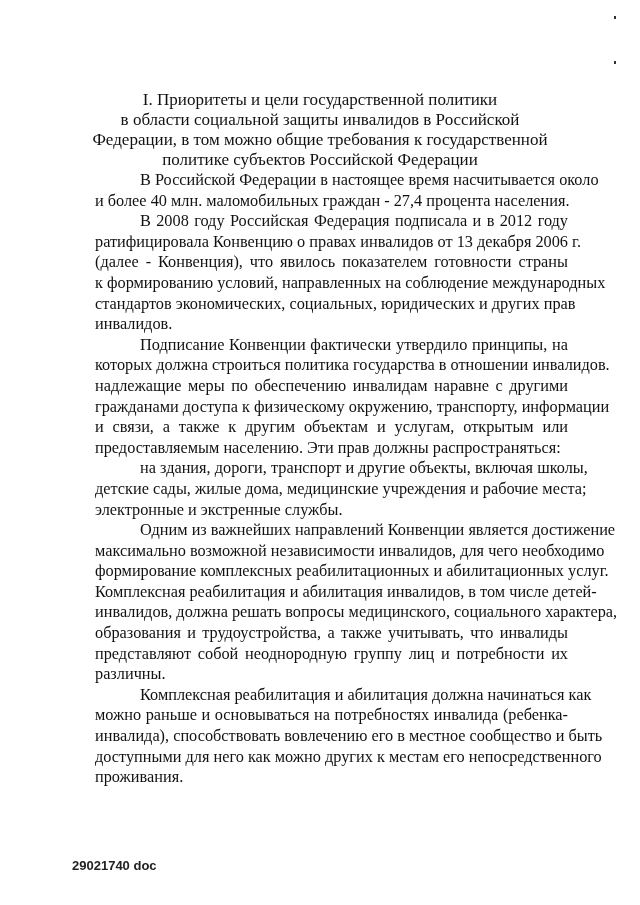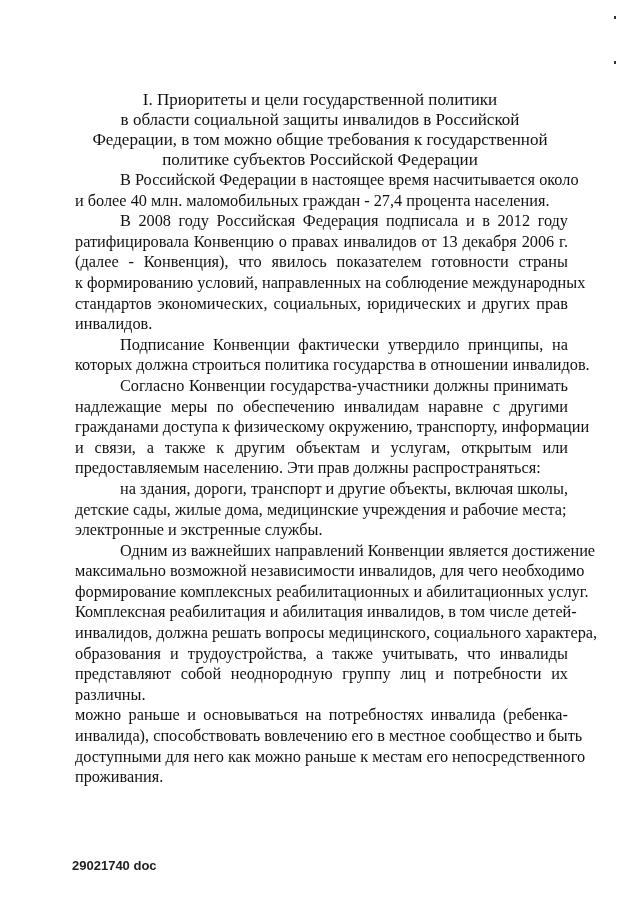--- a/index.html
+++ b/index.html
@@ -3,21 +3,21 @@
 <meta charset="utf-8">
 <style>
   html, body { margin: 0; padding: 0; background: #ffffff; }
   body { width: 640px; height: 905px; position: relative; overflow: hidden;
          font-family: "Liberation Serif", "DejaVu Serif", serif; color: #111; }
   .page-number { position: absolute; top: 42px; left: 0; width: 640px; text-align: right; font-size: 17px; margin-left: 37px; }
   .heading { position: absolute; top: 90px; left: 0; width: 640px; text-align: center;
              font-size: 17px; line-height: 20px; font-weight: normal; margin: 0; }
   .heading .hl { display: block; white-space: nowrap; }
   .body { position: absolute; top: 170px; left: 75px; width: 493px; font-size: 16.3px; line-height: 20.6px; }
-  .line { display: block; white-space: nowrap; text-align: justify; text-align-last: justify; height: 20.6px; }
+  .line { display: block; white-space: nowrap; text-align: justify; text-align-last: justify; height: 20.6px; margin-left: 20px; }
   .line.indent { padding-left: 45px; }
   .line.last { text-align-last: left; }
   .footer { position: absolute; top: 858px; left: 72px; font-family: "Liberation Sans", "DejaVu Sans", sans-serif;
             font-size: 13px; font-weight: bold; color: #222; }
   .mark { position: absolute; width: 2px; height: 3px; background: #333; }
 </style>
 </head>
 <body>
 
 <div class="mark" style="left:614px; top:16px;"></div>
@@ -43,21 +43,20 @@
     <span class="line">(далее - Конвенция), что явилось показателем готовности страны</span>
     <span class="line">к формированию условий, направленных на соблюдение международных</span>
     <span class="line">стандартов экономических, социальных, юридических и других прав</span>
     <span class="line last">инвалидов.</span>
   </div>
   <div>
     <span class="line indent">Подписание Конвенции фактически утвердило принципы, на</span>
     <span class="line last">которых должна строиться политика государства в отношении инвалидов.</span>
   </div>
   <div>
-    <span class="line indent">Согласно Конвенции государства-участники должны принимать</span>
     <span class="line">надлежащие меры по обеспечению инвалидам наравне с другими</span>
     <span class="line">гражданами доступа к физическому окружению, транспорту, информации</span>
     <span class="line">и связи, а также к другим объектам и услугам, открытым или</span>
     <span class="line last">предоставляемым населению. Эти прав должны распространяться:</span>
   </div>
   <div>
     <span class="line indent">на здания, дороги, транспорт и другие объекты, включая школы,</span>
     <span class="line last">детские сады, жилые дома, медицинские учреждения и рабочие места;</span>
   </div>
   <div>
@@ -67,20 +66,21 @@
     <span class="line indent">Одним из важнейших направлений Конвенции является достижение</span>
     <span class="line">максимально возможной независимости инвалидов, для чего необходимо</span>
     <span class="line">формирование комплексных реабилитационных и абилитационных услуг.</span>
     <span class="line">Комплексная реабилитация и абилитация инвалидов, в том числе детей-</span>
     <span class="line">инвалидов, должна решать вопросы медицинского, социального характера,</span>
     <span class="line">образования и трудоустройства, а также учитывать, что инвалиды</span>
     <span class="line">представляют собой неоднородную группу лиц и потребности их</span>
     <span class="line last">различны.</span>
   </div>
   <div>
+    <span class="line indent">Комплексная реабилитация и абилитация должна начинаться как</span>
     <span class="line">можно раньше и основываться на потребностях инвалида (ребенка-</span>
     <span class="line">инвалида), способствовать вовлечению его в местное сообщество и быть</span>
-    <span class="line">доступными для него как можно раньше к местам его непосредственного</span>
+    <span class="line">доступными для него как можно других к местам его непосредственного</span>
     <span class="line last">проживания.</span>
   </div>
 </div>
 
 <div class="footer">29021740 doc</div>
 
 </body></html>

